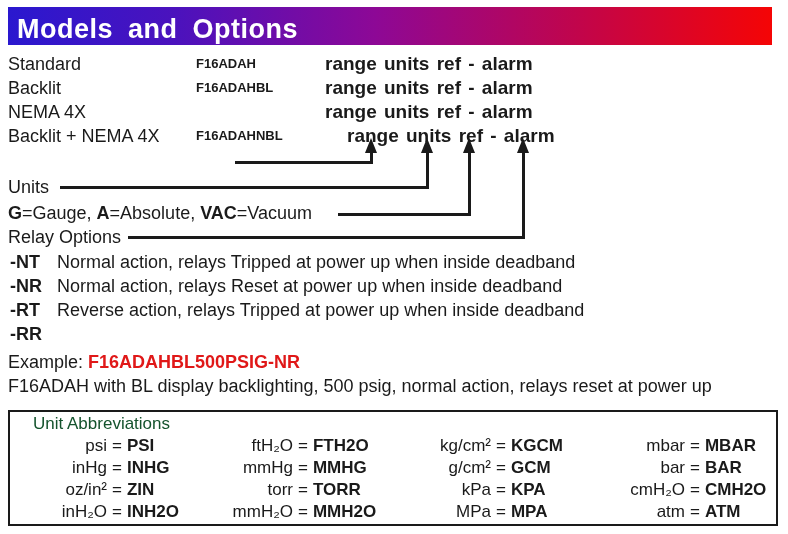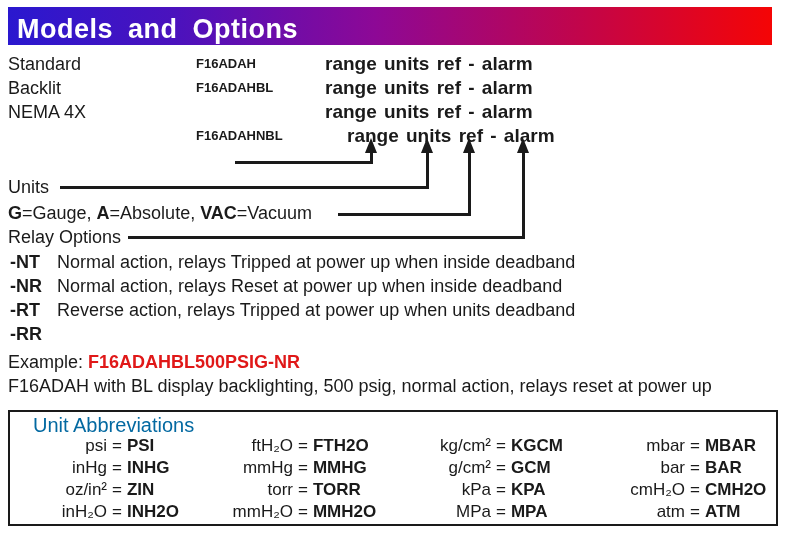--- a/index.html
+++ b/index.html
@@ -14,21 +14,21 @@
   .bold{font-weight:bold;}
   .model-txt{font-size:13px;font-weight:bold;}
   .suffix-txt{font-size:19px;font-weight:bold;word-spacing:2px;}
   .red{color:#e01818;}
   .hline{position:absolute;height:3px;background:#1a1a1a;}
   .vline{position:absolute;width:3px;background:#1a1a1a;}
   .ahead{position:absolute;width:0;height:0;border-left:6.5px solid transparent;
         border-right:6.5px solid transparent;border-bottom:15px solid #1a1a1a;}
   .relay-code{font-weight:bold;}
   .unit-box{position:absolute;left:8px;top:410px;width:766px;height:112px;border:2px solid #1a1a1a;background:#fff;}
-  .unit-box-title{position:absolute;left:23px;top:2px;font-size:20px;color:#0369a1;white-space:nowrap;}
+  .unit-box-title{position:absolute;left:23px;top:2px;font-size:17px;color:#14532d;white-space:nowrap;}
   .entry{position:absolute;display:flex;gap:5px;font-size:17px;line-height:20px;white-space:nowrap;}
   .unit-cell{display:inline-block;text-align:right;}
   .abbr-cell{font-weight:bold;}
 </style>
 </head>
 <body>
 
 <div class="page">
 
   <div class="header-bar">
@@ -39,20 +39,21 @@
   <span class="t model-txt" style="left:196px;top:53px">F16ADAH</span>
   <span class="t suffix-txt" style="left:325px;top:53px">range units ref - alarm</span>
 
   <span class="t" style="left:8px;top:77px">Backlit</span>
   <span class="t model-txt" style="left:196px;top:77px">F16ADAHBL</span>
   <span class="t suffix-txt" style="left:325px;top:77px">range units ref - alarm</span>
 
   <span class="t" style="left:8px;top:101px">NEMA 4X</span>
   <span class="t suffix-txt" style="left:325px;top:101px">range units ref - alarm</span>
 
+  <span class="t" style="left:8px;top:125px">Backlit + NEMA 4X</span>
   <span class="t model-txt" style="left:196px;top:125px">F16ADAHNBL</span>
   <span class="t suffix-txt" style="left:347px;top:125px">range units ref - alarm</span>
 
   <div class="hline" style="left:235px;top:161px;width:138px"></div>
   <div class="vline" style="left:370px;top:151px;height:12px"></div>
   <div class="ahead" style="left:365px;top:138px"></div>
 
   <span class="t" style="left:8px;top:176px">Units</span>
   <div class="hline" style="left:60px;top:186px;width:369px"></div>
   <div class="vline" style="left:426px;top:151px;height:38px"></div>
@@ -68,21 +69,21 @@
   <div class="vline" style="left:522px;top:151px;height:88px"></div>
   <div class="ahead" style="left:517px;top:138px"></div>
 
   <span class="t relay-code" style="left:10px;top:251px">-NT</span>
   <span class="t" style="left:57px;top:251px">Normal action, relays Tripped at power up when inside deadband</span>
 
   <span class="t relay-code" style="left:10px;top:275px">-NR</span>
   <span class="t" style="left:57px;top:275px">Normal action, relays Reset at power up when inside deadband</span>
 
   <span class="t relay-code" style="left:10px;top:299px">-RT</span>
-  <span class="t" style="left:57px;top:299px">Reverse action, relays Tripped at power up when units deadband</span>
+  <span class="t" style="left:57px;top:299px">Reverse action, relays Tripped at power up when inside deadband</span>
 
   <span class="t relay-code" style="left:10px;top:323px">-RR</span>
 
   <span class="t" style="left:8px;top:351px"><span>Example:</span>&nbsp;<span class="bold red">F16ADAHBL500PSIG-NR</span></span>
   <span class="t" style="left:8px;top:375px">F16ADAH with BL display backlighting, 500 psig, normal action, relays reset at power up</span>
 
   <div class="unit-box">
     <span class="unit-box-title">Unit Abbreviations</span>
 
     <div class="entry" style="left:15px;top:24px">

